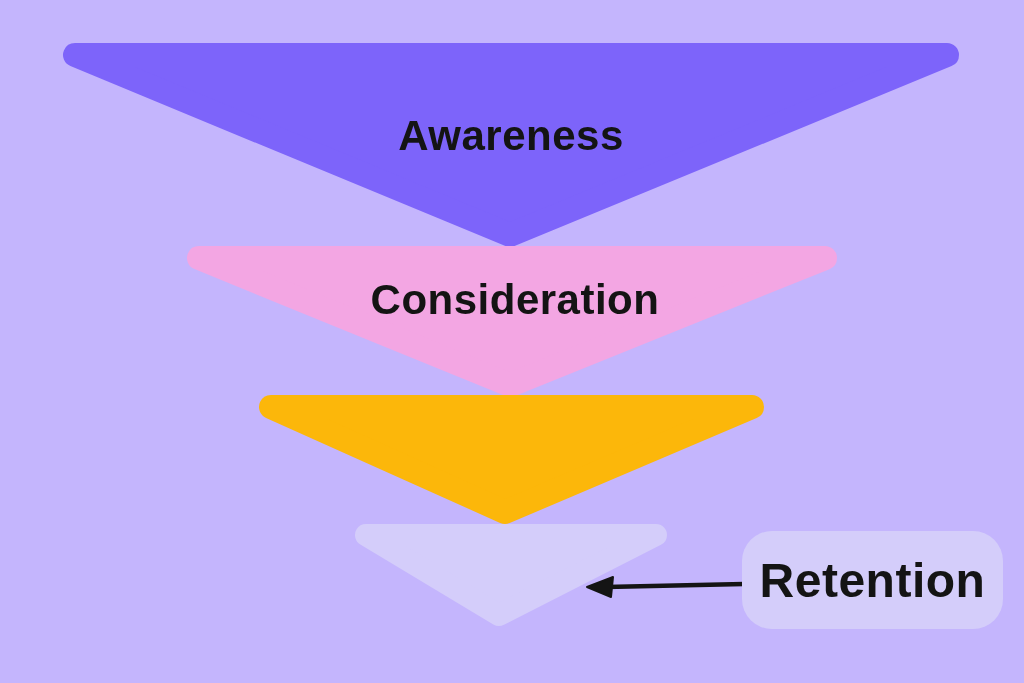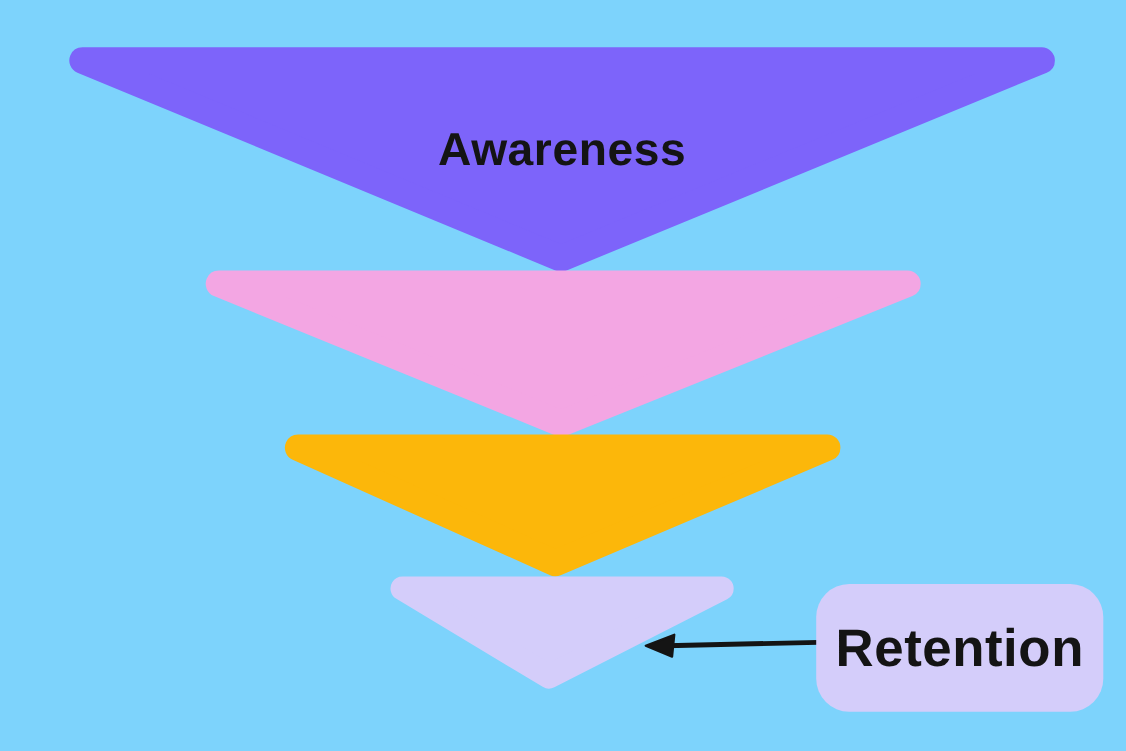--- a/index.html
+++ b/index.html
@@ -44,53 +44,54 @@
     font-weight: 700;
     font-size: 42px;
     letter-spacing: 0.5px;
     white-space: nowrap;
   }
   .callout-pill {
     position: absolute;
     left: 742px;
     top: 531px;
     width: 261px;
-    height: 116px;
+    height: 98px;
     border-radius: 30px;
     display: flex;
     align-items: center;
     justify-content: center;
     font-weight: 700;
     font-size: 48px;
     letter-spacing: 0.5px;
     white-space: nowrap;
   }
 </style>
 </head>
 <body>
 
-<div class="canvas" style="background-color: #7dd3fc; color: rgb(20, 20, 20);">
+<div class="canvas" style="background-color: #c4b5fd; color: rgb(20, 20, 20);">
 
   <svg class="shapes" width="1024" height="683" viewBox="0 0 1024 683">
 
     <polygon class="tri" points="75,55 947,55 510,235" stroke-width="24" color="#7D64FA"></polygon>
 
     <polygon class="tri" points="199,258 825,258 510,385" stroke-width="24" color="#F3A6E3"></polygon>
 
     <polygon class="tri" points="271,407 752,407 505,512" stroke-width="24" color="#FCB70A"></polygon>
 
     <polygon class="tri" points="366,535 656,535 499,615" stroke-width="22" color="#D4CDFA"></polygon>
 
     <g color="#141414">
       <line class="arrow-line" x1="744" y1="584" x2="606" y2="587"></line>
       <polygon class="arrow-head" points="587,587 613,577 611,597"></polygon>
     </g>
   </svg>
 
   <div class="stage-label" style="left:511px; top:136px;">Awareness</div>
 
+  <div class="stage-label" style="left:515px; top:300px;">Consideration</div>
 
 
   <div class="callout-pill" style="background-color: rgb(212, 205, 250);">
     <span>Retention</span>
   </div>
 
 </div>
 
 </body></html>

